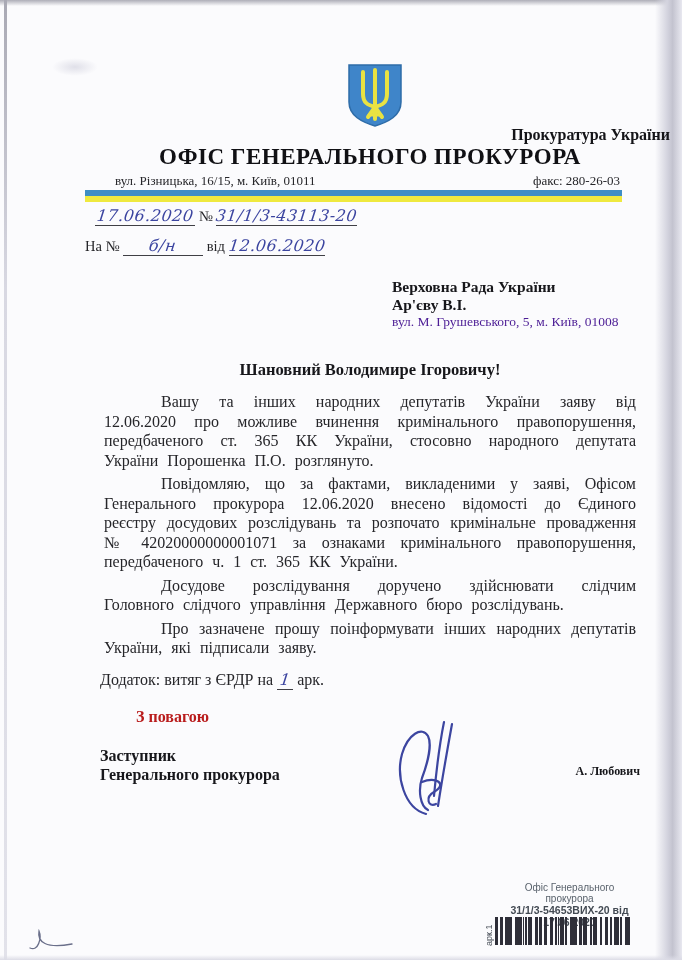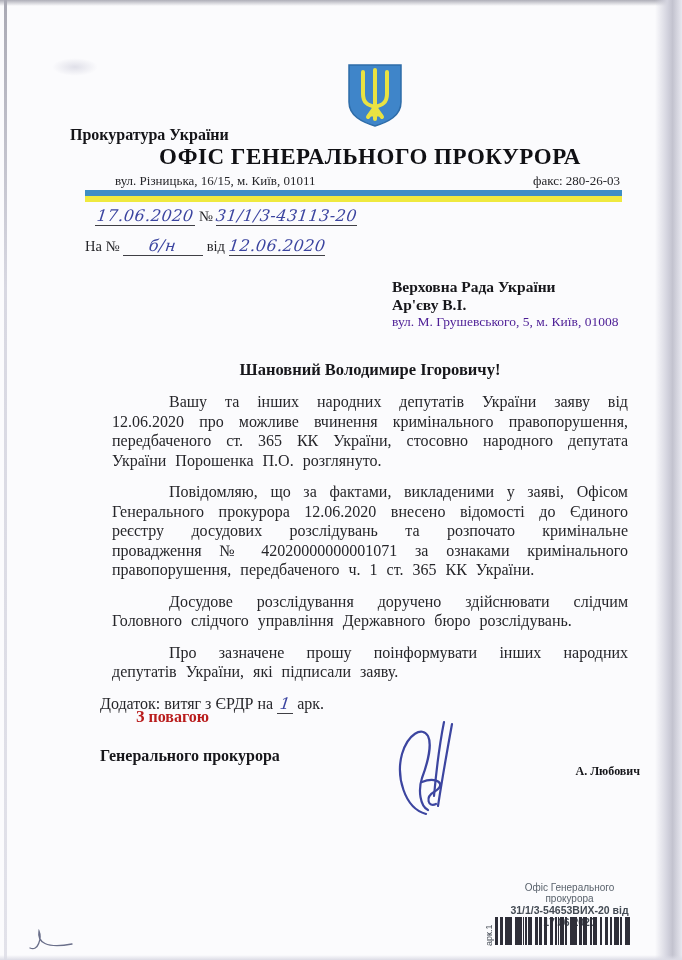--- a/index.html
+++ b/index.html
@@ -6,42 +6,42 @@
   body{width:682px;height:960px;font-family:"Liberation Serif",serif;}
   .page{position:relative;width:682px;height:960px;background:#fbfbfd;overflow:hidden;color:#26262a;}
   
   .edge-top{position:absolute;left:0;top:0;width:682px;height:6px;background:linear-gradient(#aeaeb8,rgba(220,220,228,0));}
   .edge-left{position:absolute;left:4px;top:0;width:3px;height:960px;background:linear-gradient(#a9a9b4,#d8d8e2 30%,#e2e2ea);}
   .edge-right{position:absolute;left:655px;top:0;width:27px;height:960px;background:linear-gradient(90deg,rgba(210,210,220,0),#d4d4df 45%,#c3c3cf 65%,#e8e8f0);}
   .edge-bottom{position:absolute;left:0;top:955px;width:682px;height:5px;background:linear-gradient(rgba(230,230,238,0),#dcdce6);}
   .smudge{position:absolute;left:52px;top:58px;width:46px;height:18px;border-radius:50%;background:radial-gradient(rgba(160,160,185,.30),rgba(160,160,185,0) 70%);}
   
   .emblem{position:absolute;left:345px;top:62px;width:60px;height:66px;}
-  .org-small{position:absolute;left:70px;top:126px;width:600px;text-align:left;font-weight:bold;font-size:16px;color:#141418;}
+  .org-small{position:absolute;left:70px;top:126px;width:600px;text-align:right;font-weight:bold;font-size:16px;color:#141418;}
   .org-main{position:absolute;left:70px;top:144px;width:600px;text-align:center;font-weight:bold;font-size:23px;letter-spacing:.5px;color:#101014;}
   .addr-row{position:absolute;left:0;top:173px;width:682px;font-size:13px;color:#26262a;}
   .addr{position:absolute;left:115px;top:0;}
   .fax{position:absolute;right:62px;top:0;}
   .flag{position:absolute;left:85px;top:190px;width:537px;height:12px;}
   .flag .b{height:6px;background:#3e8ec5;}
   .flag .y{height:6px;background:#efe93f;}
   
   .req{position:absolute;font-size:14.5px;color:#26262a;}
   .hw{display:inline-block;font-family:"DejaVu Serif",serif;font-style:italic;color:#3c45a0;transform:skewX(-7deg);letter-spacing:.5px;font-size:16px;}
   .uline{display:inline-block;border-bottom:1.2px solid #3f3f45;text-align:center;}
   .r1{left:95px;top:206px;}
   .r2{left:85px;top:236px;}
   
   .addressee{position:absolute;left:392px;top:262px;font-size:15.5px;line-height:17.5px;color:#17171b;margin-top:16px;}
   .addressee .b{font-weight:bold;}
   .addressee .small{font-size:13.5px;font-weight:normal;color:#4c1d95;}
   
   .letter{position:absolute;left:100px;top:360px;width:540px;}
   .salutation{text-align:center;font-weight:bold;font-size:16.5px;color:#17171b;margin:0 0 12px 0;}
-  .letter p{margin:12px;text-align:justify;text-indent:57px;font-size:16px;line-height:19.5px;word-spacing:5px;}
+  .letter p{margin:4px;text-align:justify;text-indent:57px;font-size:16px;line-height:19.5px;word-spacing:5px;}
   .attachment{margin-top:12px;font-size:16px;text-indent:0;}
   .attachment .uline{min-width:16px;}
   
   .regards{position:absolute;left:136px;top:708px;font-weight:bold;font-size:16px;color:#b91c1c;}
   .position{position:absolute;left:100px;top:746px;font-weight:bold;font-size:16px;line-height:19px;color:#17171b;}
   .signer{position:absolute;right:42px;top:764px;font-weight:bold;font-size:12px;color:#17171b;}
   .signature{position:absolute;left:392px;top:720px;width:70px;height:100px;}
   
   .stamp{position:absolute;right:45px;top:882px;width:135px;text-align:center;font-family:"Liberation Sans",sans-serif;color:#59626c;}
   .stamp .l1{font-size:10px;}
@@ -115,20 +115,21 @@
     <p>Про зазначене прошу поінформувати інших народних депутатів України, які підписали заяву.</p>
     <div class="attachment">
       <span>Додаток: витяг з ЄРДР на</span>
       <span class="uline"><span class="hw">1</span></span>
       <span>арк.</span>
     </div>
   </div>
 
   <div class="regards">З повагою</div>
   <div class="position">
+    <div>Заступник</div>
     <div>Генерального прокурора</div>
   </div>
 
   <svg class="signature" viewBox="0 0 70 100">
     <g fill="none" stroke-width="2.2" stroke-linecap="round" stroke="#3c45a0">
       <path d="M34,94 C12,88 4,56 10,34 C16,14 30,6 36,16 C40,24 36,42 30,58 C26,70 28,86 36,90"></path>
       <path d="M52,2 C48,22 44,54 42,76"></path>
       <path d="M60,4 C56,26 50,60 46,86"></path>
       <path d="M30,62 C44,56 56,64 42,72 C33,77 36,88 44,84"></path>
     </g>

